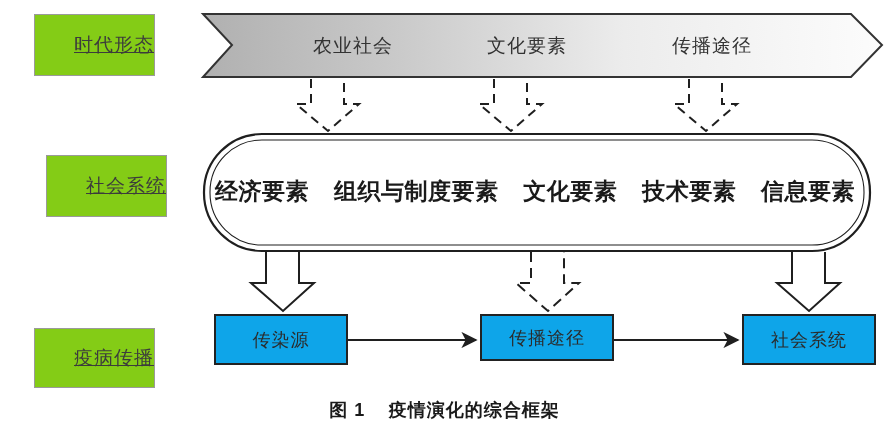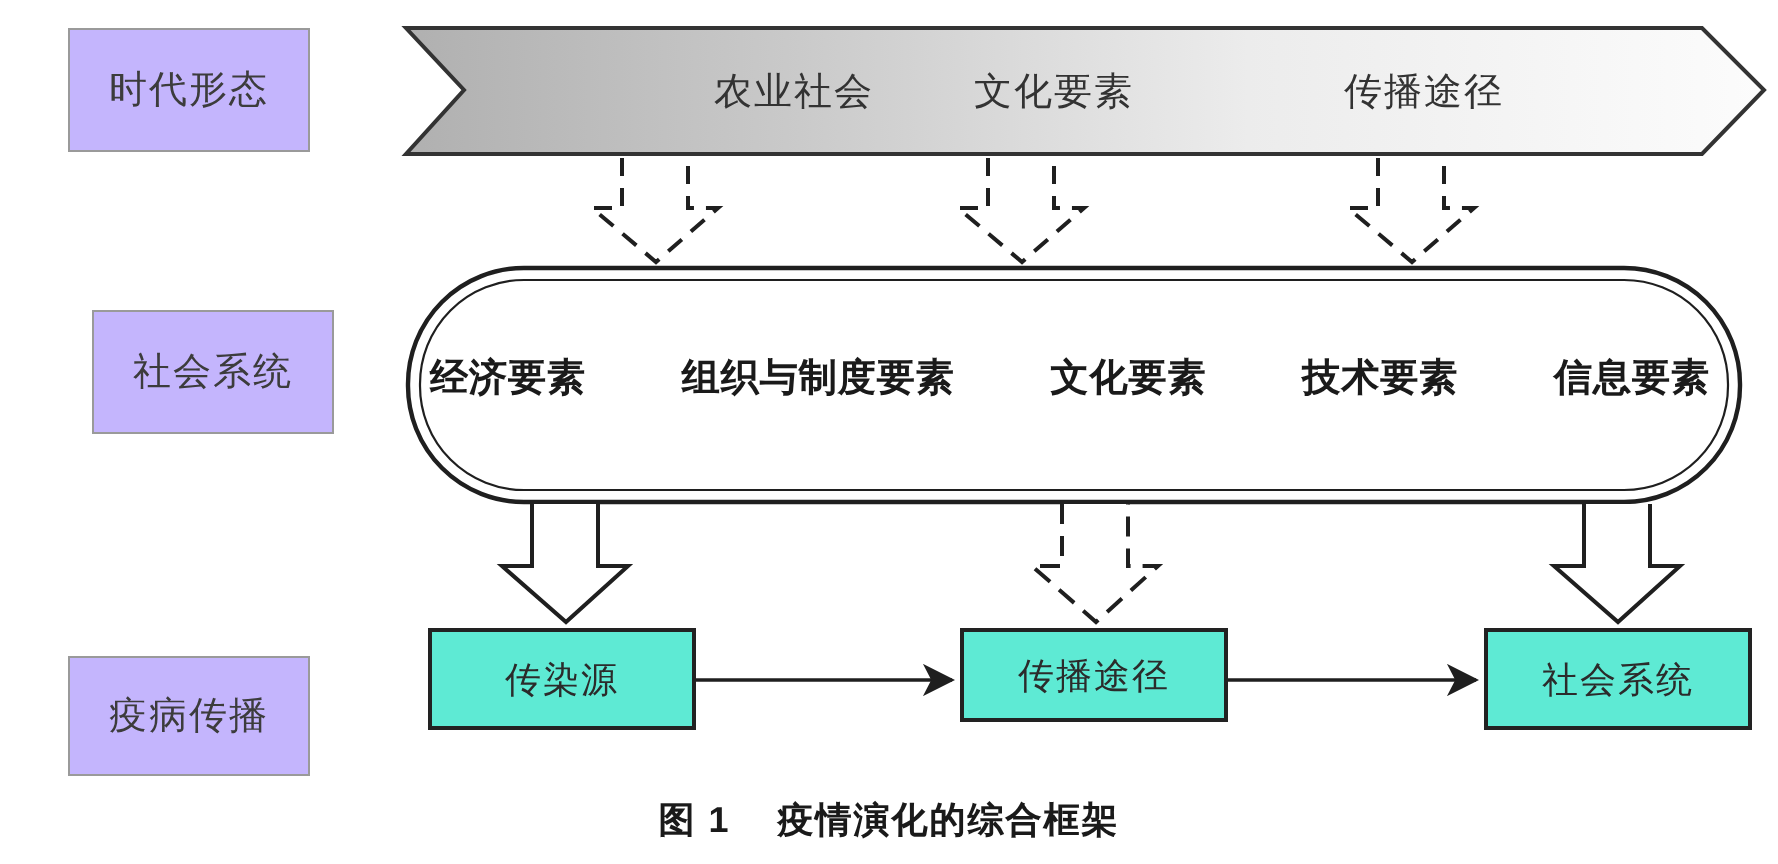--- a/index.html
+++ b/index.html
@@ -21,68 +21,69 @@
     position: absolute;
     left: 0;
     top: 0;
     width: 889px;
     height: 432px;
   }
   .row-label {
     position: absolute;
     box-sizing: border-box;
     border: 1px solid #9a9a9a;
-    background: #c4b5fd;
+    background: #84cc16;
     display: flex;
     align-items: center;
-    justify-content: center;
+    justify-content: flex-end;
     color: #3c3c3c;
     font-size: 19px;
     letter-spacing: 1px;
     font-family: "Liberation Sans", "DejaVu Sans", sans-serif;
+    text-decoration: underline;
   }
   #label-era   { left: 34px;  top: 14px;  width: 121px; height: 62px; }
   #label-sys   { left: 34px;  top: 155px; width: 121px; height: 62px; margin-left: 12px; }
   #label-epi   { left: 34px;  top: 328px; width: 121px; height: 60px; }
 
   .banner-text {
     position: absolute;
     top: 33px;
     color: #333333;
     font-size: 19px;
     letter-spacing: 1px;
     white-space: nowrap;
     font-family: "Liberation Sans", "DejaVu Sans", sans-serif;
   }
-  #era-0 { left: 313px; margin-left: 44px; }
+  #era-0 { left: 313px; }
   #era-1 { left: 487px; }
   #era-2 { left: 672px; }
 
   #system-elements {
     position: absolute;
     left: 215px;
     top: 176px;
     width: 640px;
     display: flex;
     align-items: center;
     justify-content: space-between;
     color: #1a1a1a;
     font-weight: bold;
-    font-size: 19px;
+    font-size: 23px;
     letter-spacing: 0.5px;
     white-space: nowrap;
     font-family: "Liberation Sans", "DejaVu Sans", sans-serif;
   }
   .sys-el { padding: 0; }
 
   .epi-box {
     position: absolute;
     box-sizing: border-box;
     border: 2px solid #222222;
-    background: #5eead4;
+    background: #0ea5e9;
     display: flex;
     align-items: center;
     justify-content: center;
     color: #2b2b2b;
     font-size: 18px;
     letter-spacing: 1px;
     white-space: nowrap;
     font-family: "Liberation Sans", "DejaVu Sans", sans-serif;
   }
   #epi-box-0 { left: 214px; top: 314px; width: 134px; height: 51px; }

